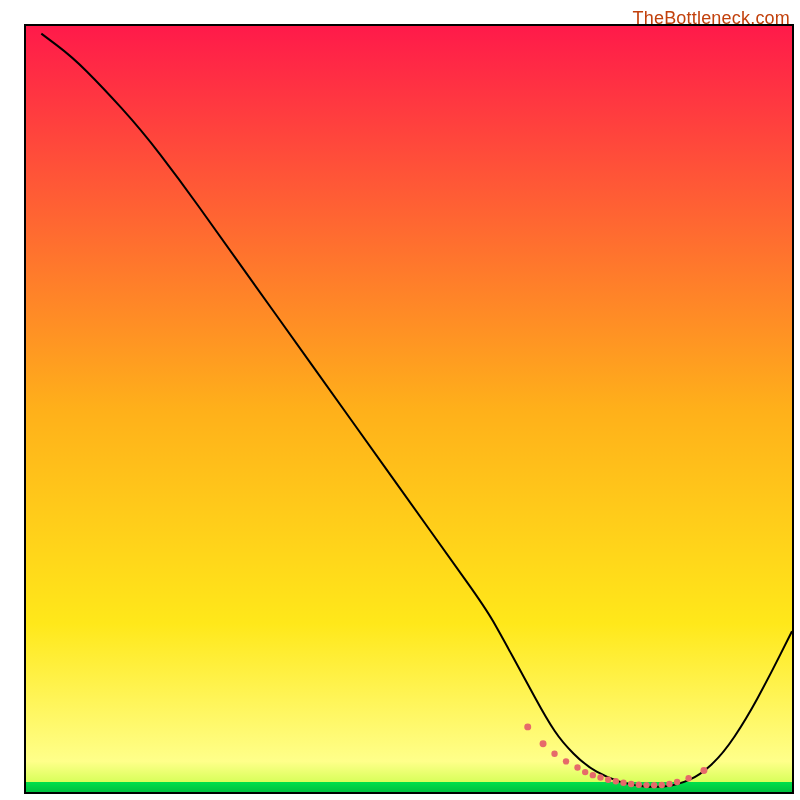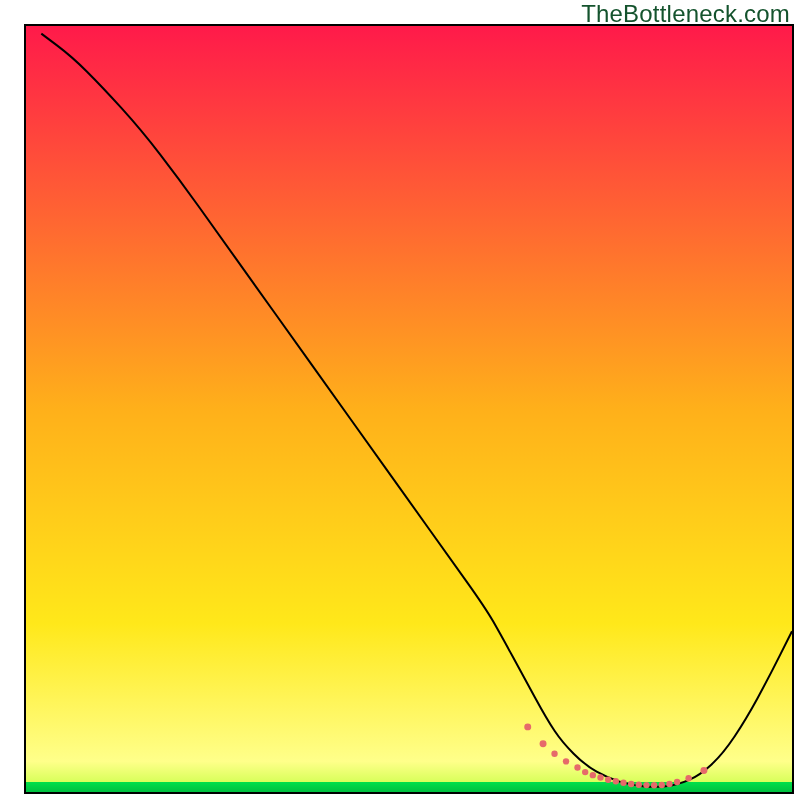--- a/index.html
+++ b/index.html
@@ -11,25 +11,25 @@
     font-family: Arial, Helvetica, sans-serif;
   }
   .chart-frame {
     position: relative;
     width: 800px;
     height: 800px;
     box-sizing: border-box;
   }
   .watermark {
     position: absolute;
-    top: 0;
+    top: 8px;
     right: 10px;
-    font-size: 24px;
+    font-size: 18px;
     font-weight: 500;
-    color: #14532d;
+    color: #c2410c;
     z-index: 50;
     letter-spacing: 0.2px;
   }
   .plot-area {
     position: absolute;
     left: 24px;
     right: 6px;
     top: 24px;
     bottom: 6px;
     border: 2.5px solid #000;

